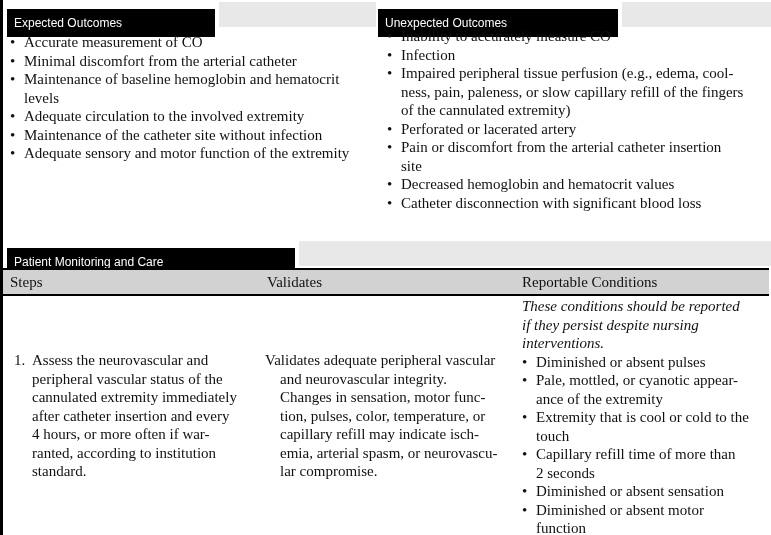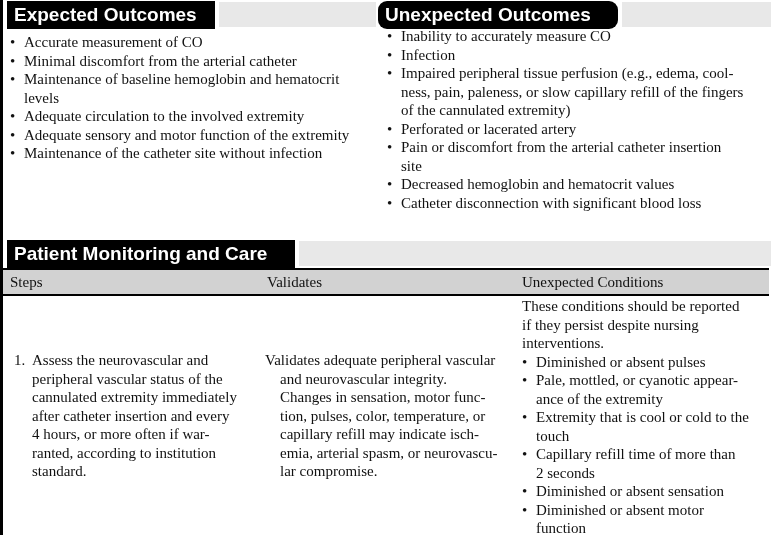--- a/index.html
+++ b/index.html
@@ -13,25 +13,25 @@
     overflow:hidden;
   }
   .left-rule {
     position:absolute; left:0; top:0; width:3px; height:535px;
     background:var(--rule, #000000);
   }
   .bar {
     position:absolute; background:var(--bar-bg, #000000);
     color:var(--bar-text, #ffffff);
     font-family:"Liberation Sans", sans-serif;
-    font-weight:bold; font-size:19px; white-space:nowrap;
+    font-weight:normal; font-size:12px; white-space:nowrap;margin-top:8px;
   }
   .bar .bar-label { display:block; padding-left:7px; }
   .expected-bar   { left:7px;   top:1px;   width:208px; height:28px; line-height:28px; }
-  .unexpected-bar { left:378px; top:1px;   width:240px; height:28px; line-height:28px;border-radius:9px; }
+  .unexpected-bar { left:378px; top:1px;   width:240px; height:28px; line-height:28px; }
   .pmc-bar        { left:7px;   top:240px; width:288px; height:28px; line-height:28px; }
   .strip { position:absolute; background:var(--strip, #e8e8e8); }
   .expected-strip   { left:219px; top:2px;   width:157px; height:25px; }
   .unexpected-strip { left:622px; top:2px;   width:149px; height:25px; }
   .pmc-strip        { left:299px; top:241px; width:472px; height:25px; }
 
   .bullets { list-style:none; margin:0; padding:0; }
   .bullet-item {
     margin:0; padding-left:14px; text-indent:-14px; white-space:pre-wrap;
   }
@@ -54,21 +54,21 @@
   .th-reportable { left:519px; }
 
   .steps-col { position:absolute; left:14px; top:351px; width:246px; display:flex; }
   .step-num  { width:18px; flex:none; }
   .step-text { flex:1; white-space:pre-wrap; }
   .rationale-col {
     position:absolute; left:265px; top:351px; width:252px;
     padding-left:15px; text-indent:-15px; white-space:pre-wrap;
   }
   .reportable-col { position:absolute; left:522px; top:297px; width:249px; }
-  .note { white-space:pre-wrap; margin:0 0 0 0; }
+  .note { font-style:italic; white-space:pre-wrap; margin:0 0 0 0; }
 </style>
 </head>
 <body>
 
 <div class="page">
   <div class="left-rule"></div>
 
   <section>
     <div class="bar expected-bar">
       <span class="bar-label">Expected Outcomes</span>
@@ -78,23 +78,23 @@
 
         <li class="bullet-item">Accurate measurement of CO</li>
 
         <li class="bullet-item">Minimal discomfort from the arterial catheter</li>
 
         <li class="bullet-item">Maintenance of baseline hemoglobin and hematocrit
 levels</li>
 
         <li class="bullet-item">Adequate circulation to the involved extremity</li>
 
+        <li class="bullet-item">Maintenance of the catheter site without infection</li>
+
         <li class="bullet-item">Adequate sensory and motor function of the extremity</li>
-
-        <li class="bullet-item">Maintenance of the catheter site without infection</li>
       </ul>
   </section>
 
   <section>
     <div class="bar unexpected-bar">
       <span class="bar-label">Unexpected Outcomes</span>
     </div>
     <div class="strip unexpected-strip"></div>
     <ul class="bullets unexpected-list">
 
@@ -119,21 +119,21 @@
 
   <section>
     <div class="bar pmc-bar">
       <span class="bar-label">Patient Monitoring and Care</span>
     </div>
     <div class="strip pmc-strip"></div>
 
     <div class="thead">
       <span class="th th-steps">Steps</span>
       <span class="th th-rationale">Validates</span>
-      <span class="th th-reportable">Unexpected Conditions</span>
+      <span class="th th-reportable">Reportable Conditions</span>
     </div>
 
     <div class="steps-col">
       <div class="step-num">1.</div>
       <div class="step-text">Assess the neurovascular and
 peripheral vascular status of the
 cannulated extremity immediately
 after catheter insertion and every
 4 hours, or more often if war-
 ranted, according to institution

